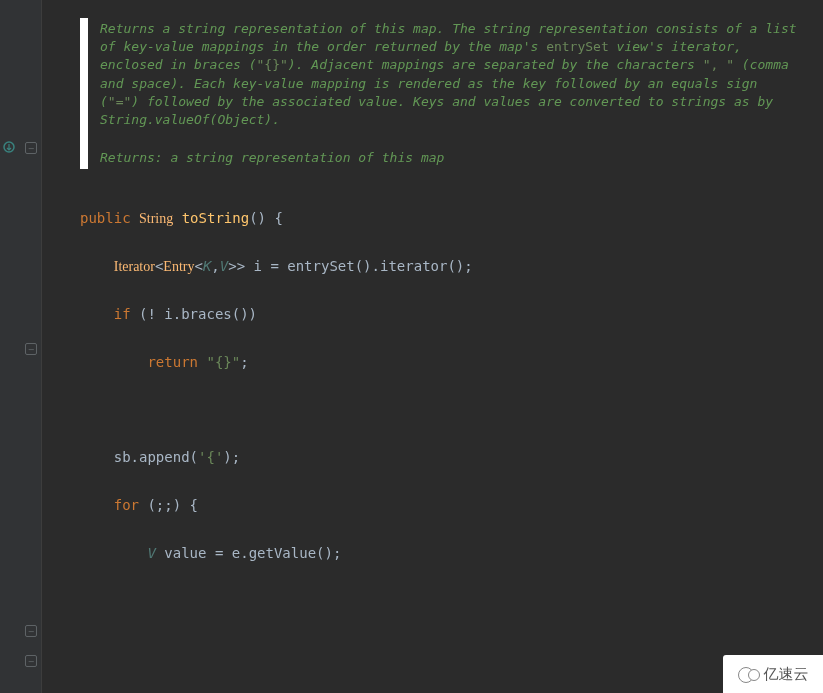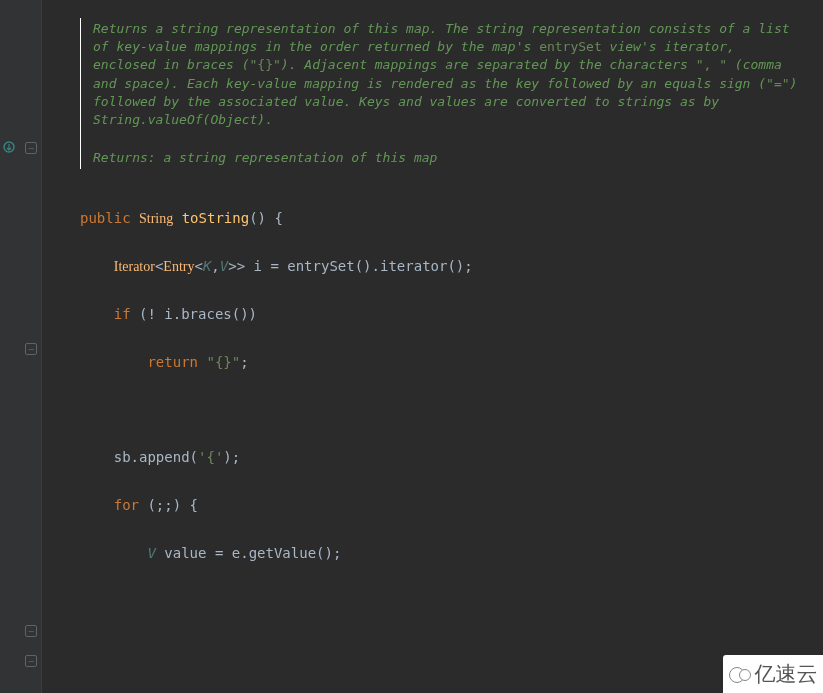--- a/index.html
+++ b/index.html
@@ -49,21 +49,21 @@
     
     .editor {
       position: absolute;
       left: 42px;
       top: 0;
       right: 0;
       padding: 18px 20px 20px 38px;
     }
     
     .javadoc {
-      border-left: 1px solid #ffffff;
+      border-left: 8px solid #ffffff;
       padding-left: 12px;
       color: #629755;
       font-size: 13px;
       font-style: italic;
       line-height: 1.4;
       margin-bottom: 14px;
       padding-top: 2px;
       padding-bottom: 2px;
     }
     .javadoc .kw { color: #629755; font-style: italic; }
@@ -92,21 +92,21 @@
       align-items: center;
       justify-content: center;
       z-index: 999;
       border-top-left-radius: 3px;
     }
     .watermark-inner {
       display: flex;
       align-items: center;
       color: #555;
       font-family: Arial, sans-serif;
-      font-size: 21px;
+      font-size: 15px;
       font-weight: 500;
     }
     .watermark-logo {
       width: 22px;
       height: 14px;
       margin-right: 4px;
       position: relative;
     }
     .watermark-logo::before,
     .watermark-logo::after {

